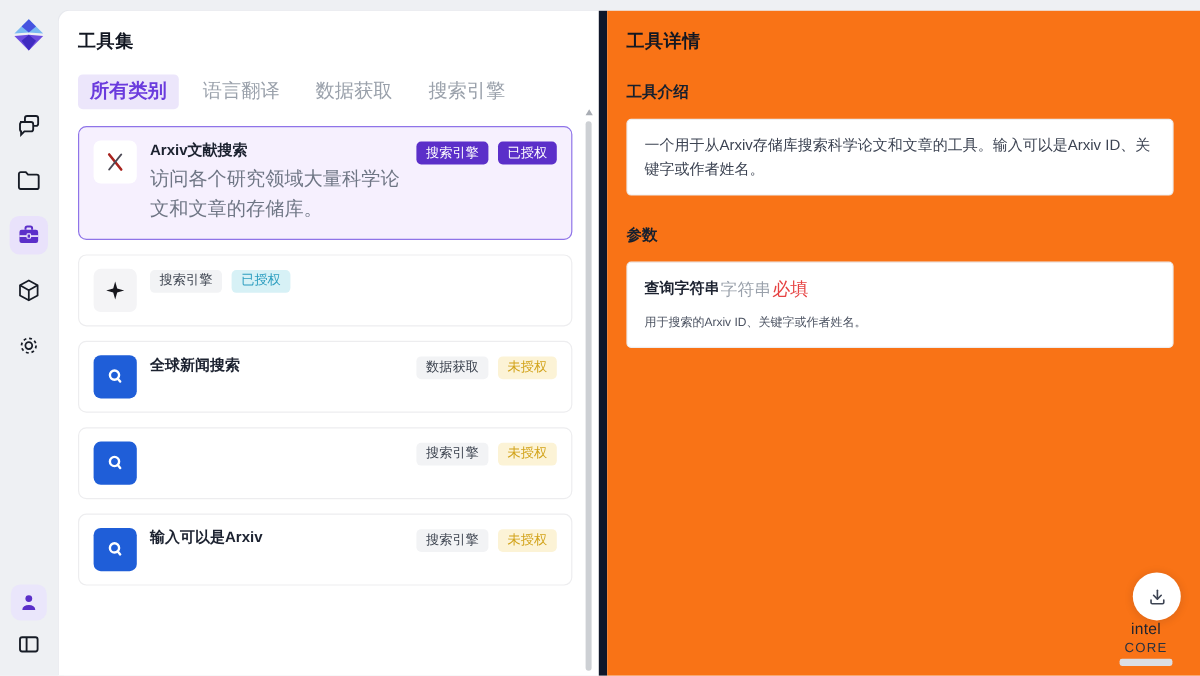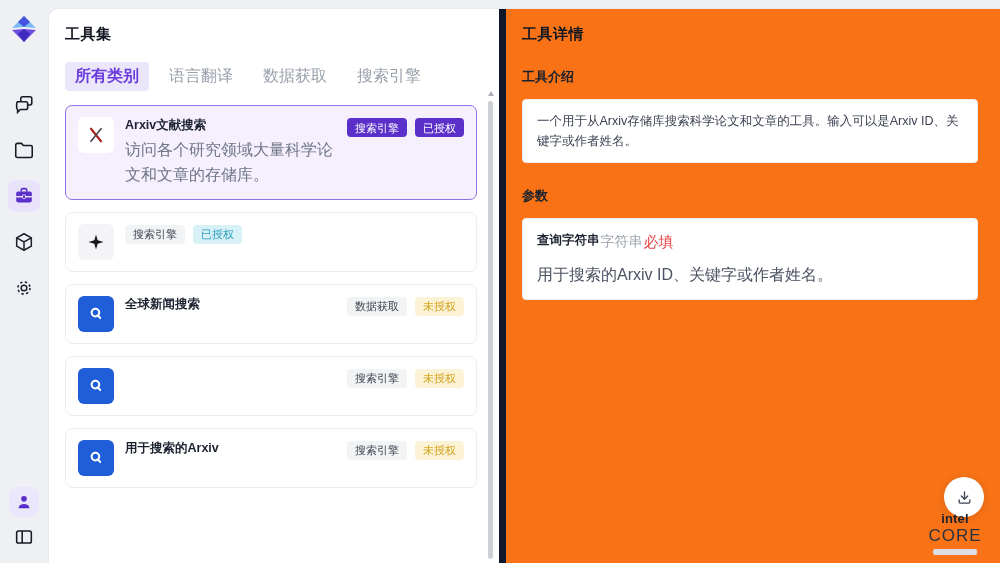--- a/index.html
+++ b/index.html
@@ -55,29 +55,29 @@
   
   .detail { flex:1; background:#f97316; padding:16px 22px 0 16px; position:relative;}
   .detail-title { font-size:15px; font-weight:700; color:#121722; letter-spacing:.5px;}
   .sec-h { margin-top:24px; font-size:13px; font-weight:700; color:#17202e;}
   .box { margin-top:13px; background:#fff; border:1px solid #ededef; border-radius:4px;
     padding:11px 14px; font-size:12.5px; color:#3c4352; line-height:1.6;}
   .param-line { display:flex; align-items:flex-start; gap:1px;}
   .param-name { font-size:12.5px; font-weight:700; color:#1c2230;}
   .param-type { font-size:14px; color:#9aa1ab;}
   .param-req { font-size:15px; color:#e64343;}
-  .param-desc { margin-top:8px; font-size:16px; color:#4b5261;}
+  .param-desc { margin-top:8px; font-size:10px; color:#4b5261;}
 
   
   .fab { position:absolute; right:16px; bottom:46px; width:40px; height:40px; border-radius:50%;
     background:#fff; box-shadow:0 1px 8px rgba(20,24,40,.14); display:grid; place-items:center; cursor:pointer;}
   .brand { position:absolute; right:14px; bottom:8px; width:62px; text-align:center;}
   .brand-row { font-size:13px; color:#1c2330;}
-  .brand-row .b1 { font-weight:700; letter-spacing:.2px;text-align:right;}
-  .brand-row .b2 { font-weight:400; font-size:17px; letter-spacing:1px; color:#2a3240;margin-top:44px;}
+  .brand-row .b1 { font-weight:400; letter-spacing:.2px;text-align:right;}
+  .brand-row .b2 { font-weight:400; font-size:11px; letter-spacing:1px; color:#2a3240;margin-top:44px;}
   .brand-bar { margin:3px auto 0; width:44px; height:6px; border-radius:2px; background:#dcdee3;}
 
   svg { display:block; }
 </style>
 </head>
 <body>
 
 <div class="rail">
   <div class="logo">
     <svg width="30" height="30" viewBox="0 0 30 30">
@@ -225,21 +225,21 @@
       </div>
 
       <div class="card">
         <div class="tool-ic blue">
           <svg width="20" height="20" viewBox="0 0 24 24" fill="none" stroke="#fff" stroke-width="2.4" stroke-linecap="round">
             <circle cx="11.3" cy="10.3" r="4.6"></circle>
             <line x1="14.6" y1="13.9" x2="17" y2="16.8"></line>
           </svg>
         </div>
         <div class="card-main">
-          <div class="card-title">用于搜索的Arxiv</div>
+          <div class="card-title">输入可以是Arxiv</div>
 
         </div>
         <div class="card-tags">
           <span class="pill cat">搜索引擎</span>
           <span class="pill no">未授权</span>
         </div>
       </div>
 
     </div>
 

